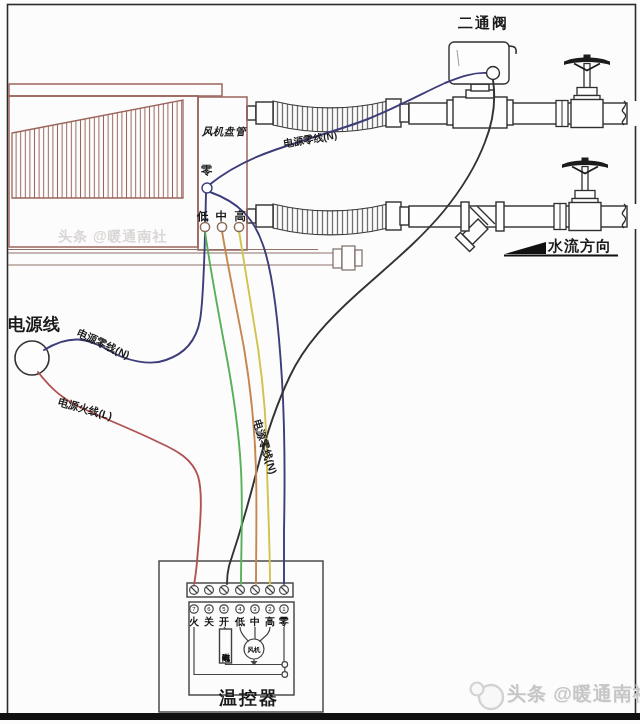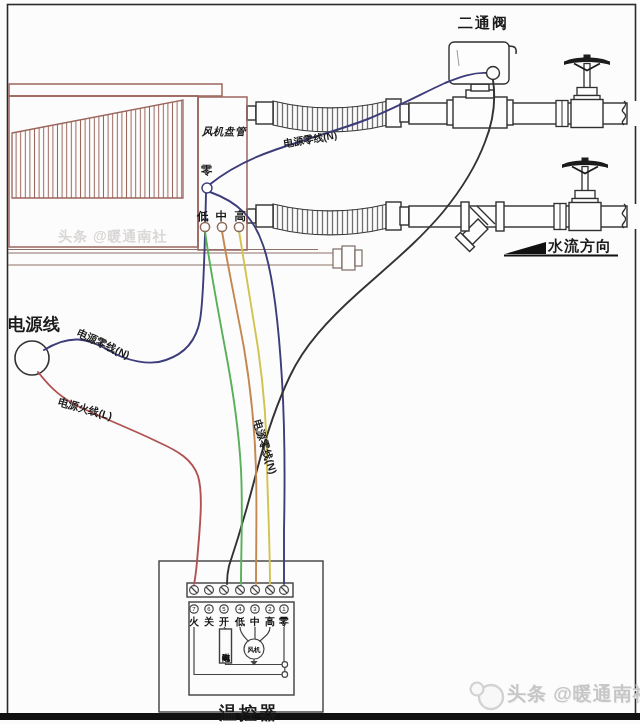--- a/index.html
+++ b/index.html
@@ -252,18 +252,18 @@
   <span>低</span>
   <span>中</span>
   <span>高</span>
 </div>
 <div class="lbl" style="left:283px;top:139px;font-size:10px;transform:rotate(-9deg);transform-origin:left top;">电源零线(N)</div>
 <div class="lbl" style="left:548px;top:238px;font-size:15px;letter-spacing:1px;">水流方向</div>
 <div class="lbl" style="left:8px;top:316px;font-size:17px;letter-spacing:0.5px;">电源线</div>
 <div class="lbl" style="left:80px;top:327px;font-size:10.5px;transform:rotate(25deg);transform-origin:left top;">电源零线(N)</div>
 <div class="lbl" style="left:60px;top:396px;font-size:10.5px;transform:rotate(16deg);transform-origin:left top;">电源火线(L)</div>
 <div class="lbl" style="left:262px;top:418px;font-size:10.5px;transform:rotate(73deg);transform-origin:left top;">电源零线(N)</div>
-<div class="lbl" style="left:219px;top:704px;font-size:18px;letter-spacing:2px;">温控器</div>
+<div class="lbl" style="left:219px;top:689px;font-size:18px;letter-spacing:2px;">温控器</div>
 <div class="vtext">电磁阀</div>
 <div class="wm wm-mid">头条 @暖通南社</div>
 <div class="wm wm-bot">头条 @暖通南社</div>
 
 </div>
 
 </body></html>

